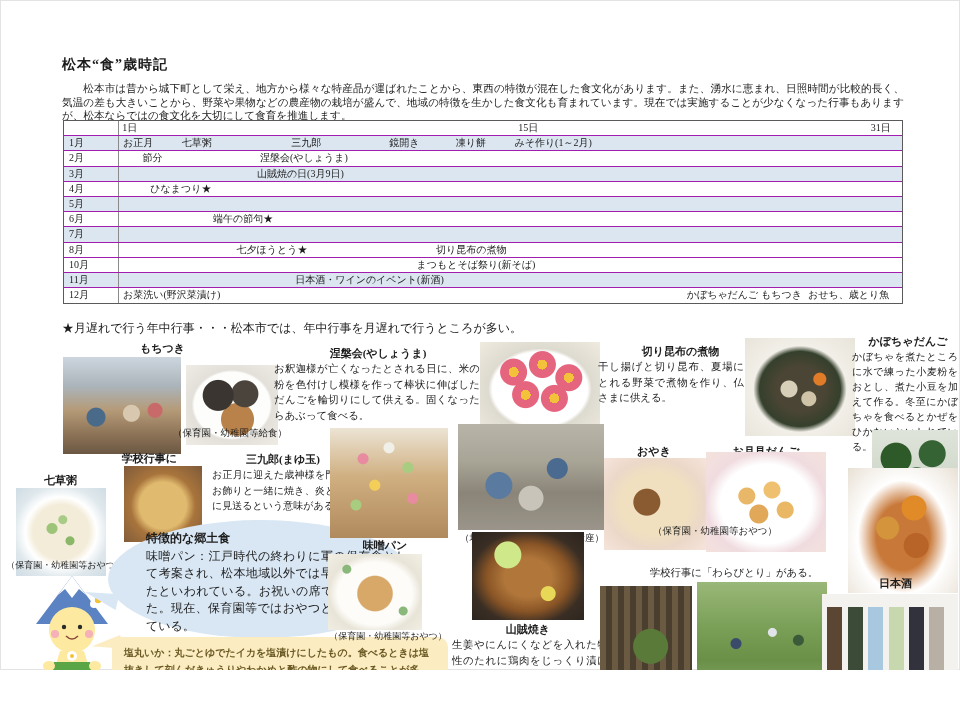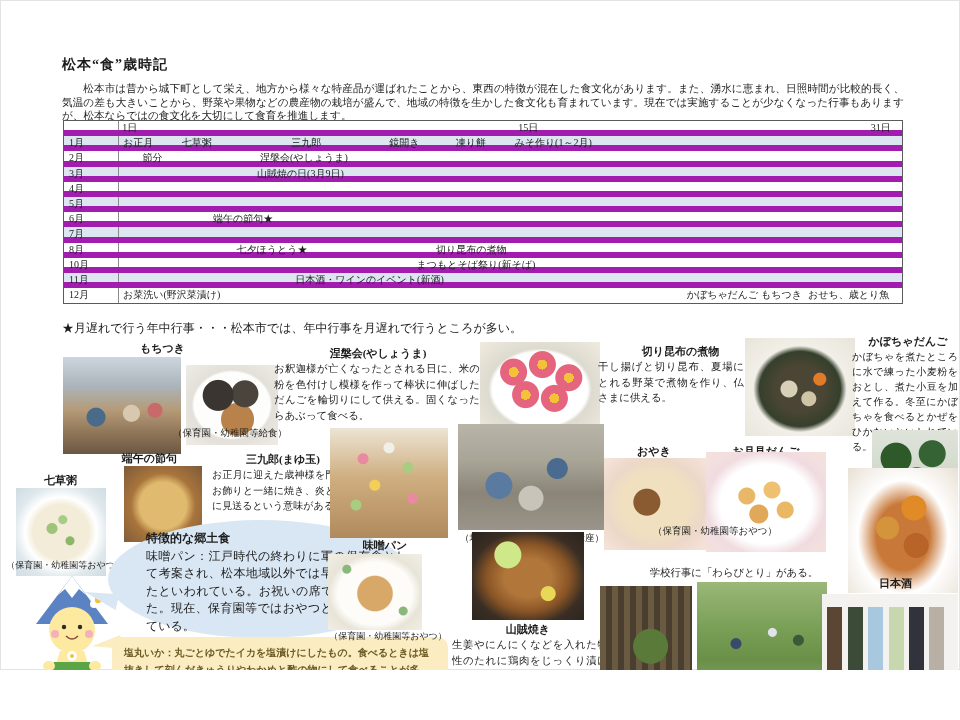--- a/index.html
+++ b/index.html
@@ -4,21 +4,21 @@
 <style>
   html,body{margin:0;padding:0;background:#fff;}
   .slide{position:relative;width:960px;height:670px;background:#fff;overflow:hidden;
          font-family:"Liberation Serif","DejaVu Serif",serif;color:#1c1c1c;
          box-shadow:inset 0 0 0 1px #e3e3e3;}
   .abs{position:absolute;}
   .page-title{left:62px;top:56px;font-size:14px;font-weight:bold;letter-spacing:1px;}
   .intro{left:62px;top:82px;width:842px;font-size:10.6px;line-height:13.6px;text-indent:1em;text-align:justify;}
   
   .calendar{left:63px;top:120px;width:840px;border:1px solid #5a5a5a;box-sizing:border-box;}
-  .cal-row{position:relative;height:15.2px;border-bottom:6px solid #a21caf;box-sizing:border-box;display:flex;}
+  .cal-row{position:relative;height:15.2px;border-bottom:1px solid #a21caf;box-sizing:border-box;display:flex;}
   .cal-row:last-child{border-bottom:none;}
   .cal-row.shaded{background:var(--stripe,#dce6f1);}
   .cal-month{width:55px;flex:0 0 55px;border-right:1px solid #8a8a8a;box-sizing:border-box;
              font-size:10px;line-height:14px;padding-left:5px;}
   .cal-events{position:relative;flex:1;}
   .cal-ev{position:absolute;top:0;font-size:10px;line-height:14px;white-space:nowrap;}
   .note{left:62px;top:320px;font-size:12px;}
   
   .lbl{font-size:11px;font-weight:bold;text-align:center;}
   .cap{font-size:9.5px;text-align:center;white-space:nowrap;}
@@ -89,20 +89,23 @@
         </div>
       </div>
       <div class="cal-row shaded">
         <div class="cal-month">3月</div>
         <div class="cal-events">
           <span class="cal-ev" style="left: 12.5%; padding-left: 40px;">山賊焼の日(3月9日)</span>
         </div>
       </div>
       <div class="cal-row">
         <div class="cal-month">4月</div>
+        <div class="cal-events">
+          <span class="cal-ev" style="left: 4%;">ひなまつり★</span>
+        </div>
       </div>
       <div class="cal-row shaded">
         <div class="cal-month">5月</div>
         <div class="cal-events"></div>
       </div>
       <div class="cal-row">
         <div class="cal-month">6月</div>
         <div class="cal-events">
           <span class="cal-ev" style="left: 12%;">端午の節句★</span>
         </div>
@@ -141,21 +144,21 @@
       </div>
     </div>
 
   <div class="abs note">★月遅れで行う年中行事・・・松本市では、年中行事を月遅れで行うところが多い。</div>
 
   <div class="abs lbl" style="left:115px;top:341px;width:95px;">もちつき</div>
   <div class="ph ph-mochitsuki" style="left:63px;top:357px;width:118px;height:97px;"></div>
   <div class="ph ph-mochi-plate" style="left:186px;top:365px;width:92px;height:80px;"></div>
   <div class="abs cap" style="left:140px;top:427px;width:180px;">（保育園・幼稚園等給食）</div>
 
-  <div class="abs lbl" style="left:102px;top:451px;width:95px;">端午の節句</div>
+  <div class="abs lbl" style="left:102px;top:451px;width:95px;">学校行事に</div>
   <div class="ph ph-miso" style="left:124px;top:466px;width:78px;height:76px;"></div>
 
   <div class="abs lbl" style="left:28px;top:473px;width:65px;">七草粥</div>
   <div class="ph ph-nanakusa" style="left:16px;top:488px;width:90px;height:88px;"></div>
   <div class="abs cap" style="left:0px;top:559px;width:130px;font-size:9px;">（保育園・幼稚園等おやつ）</div>
 
   <div class="abs" style="left:22px;top:572px;width:100px;height:132px;">
     <svg viewBox="0 0 100 132" width="100" height="132">
       <polygon points="50,4 86,52 14,52" fill="#5b82c2"></polygon>
       <polygon points="50,4 64,23 57,17 50,26 43,17 36,23" fill="#ffffff"></polygon>

